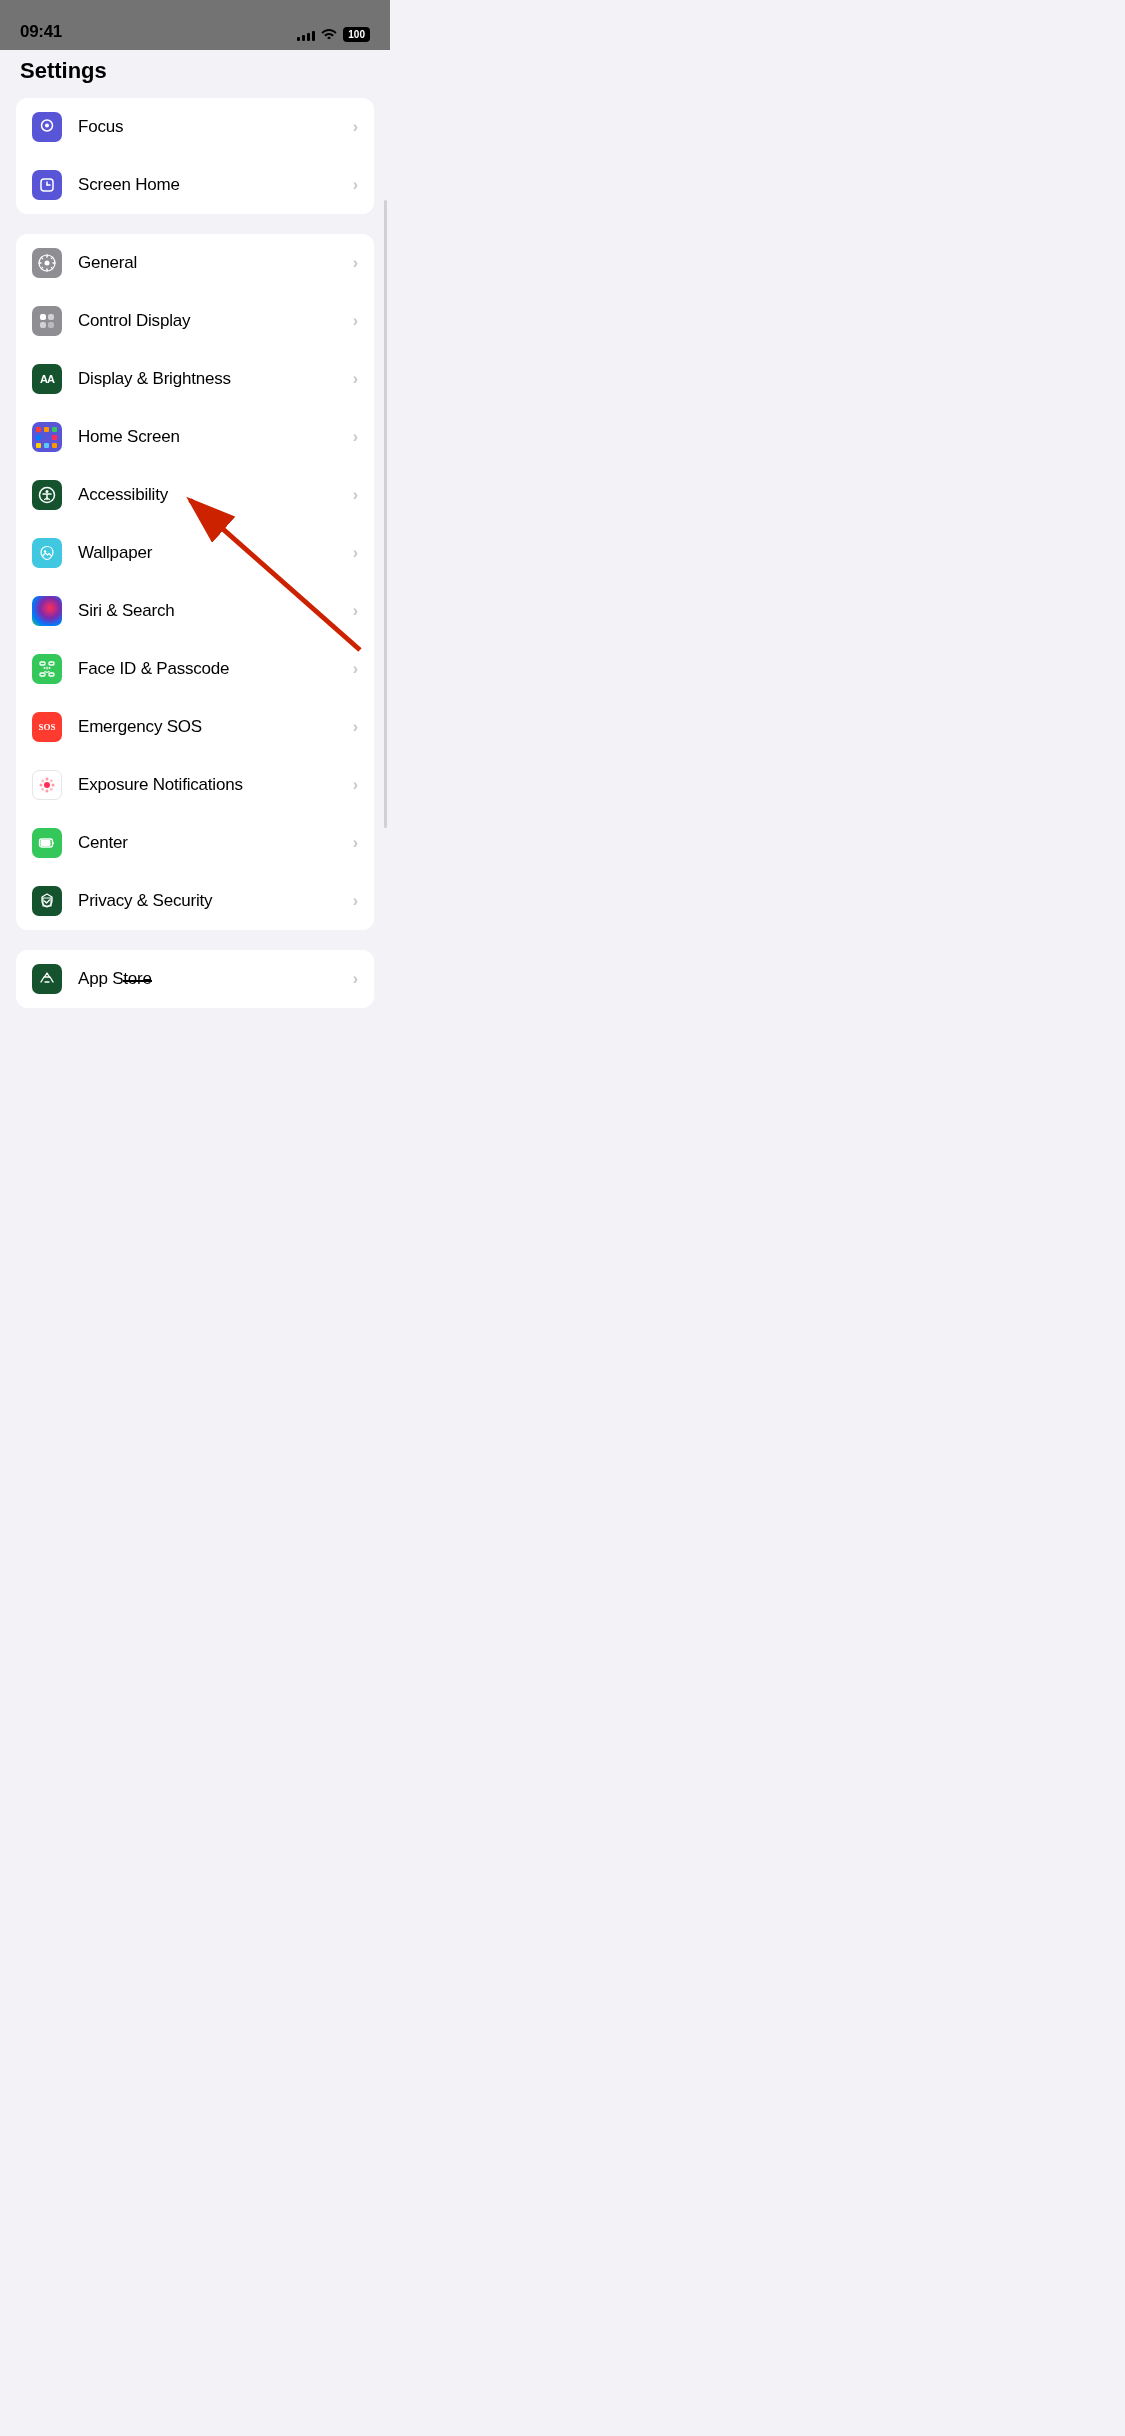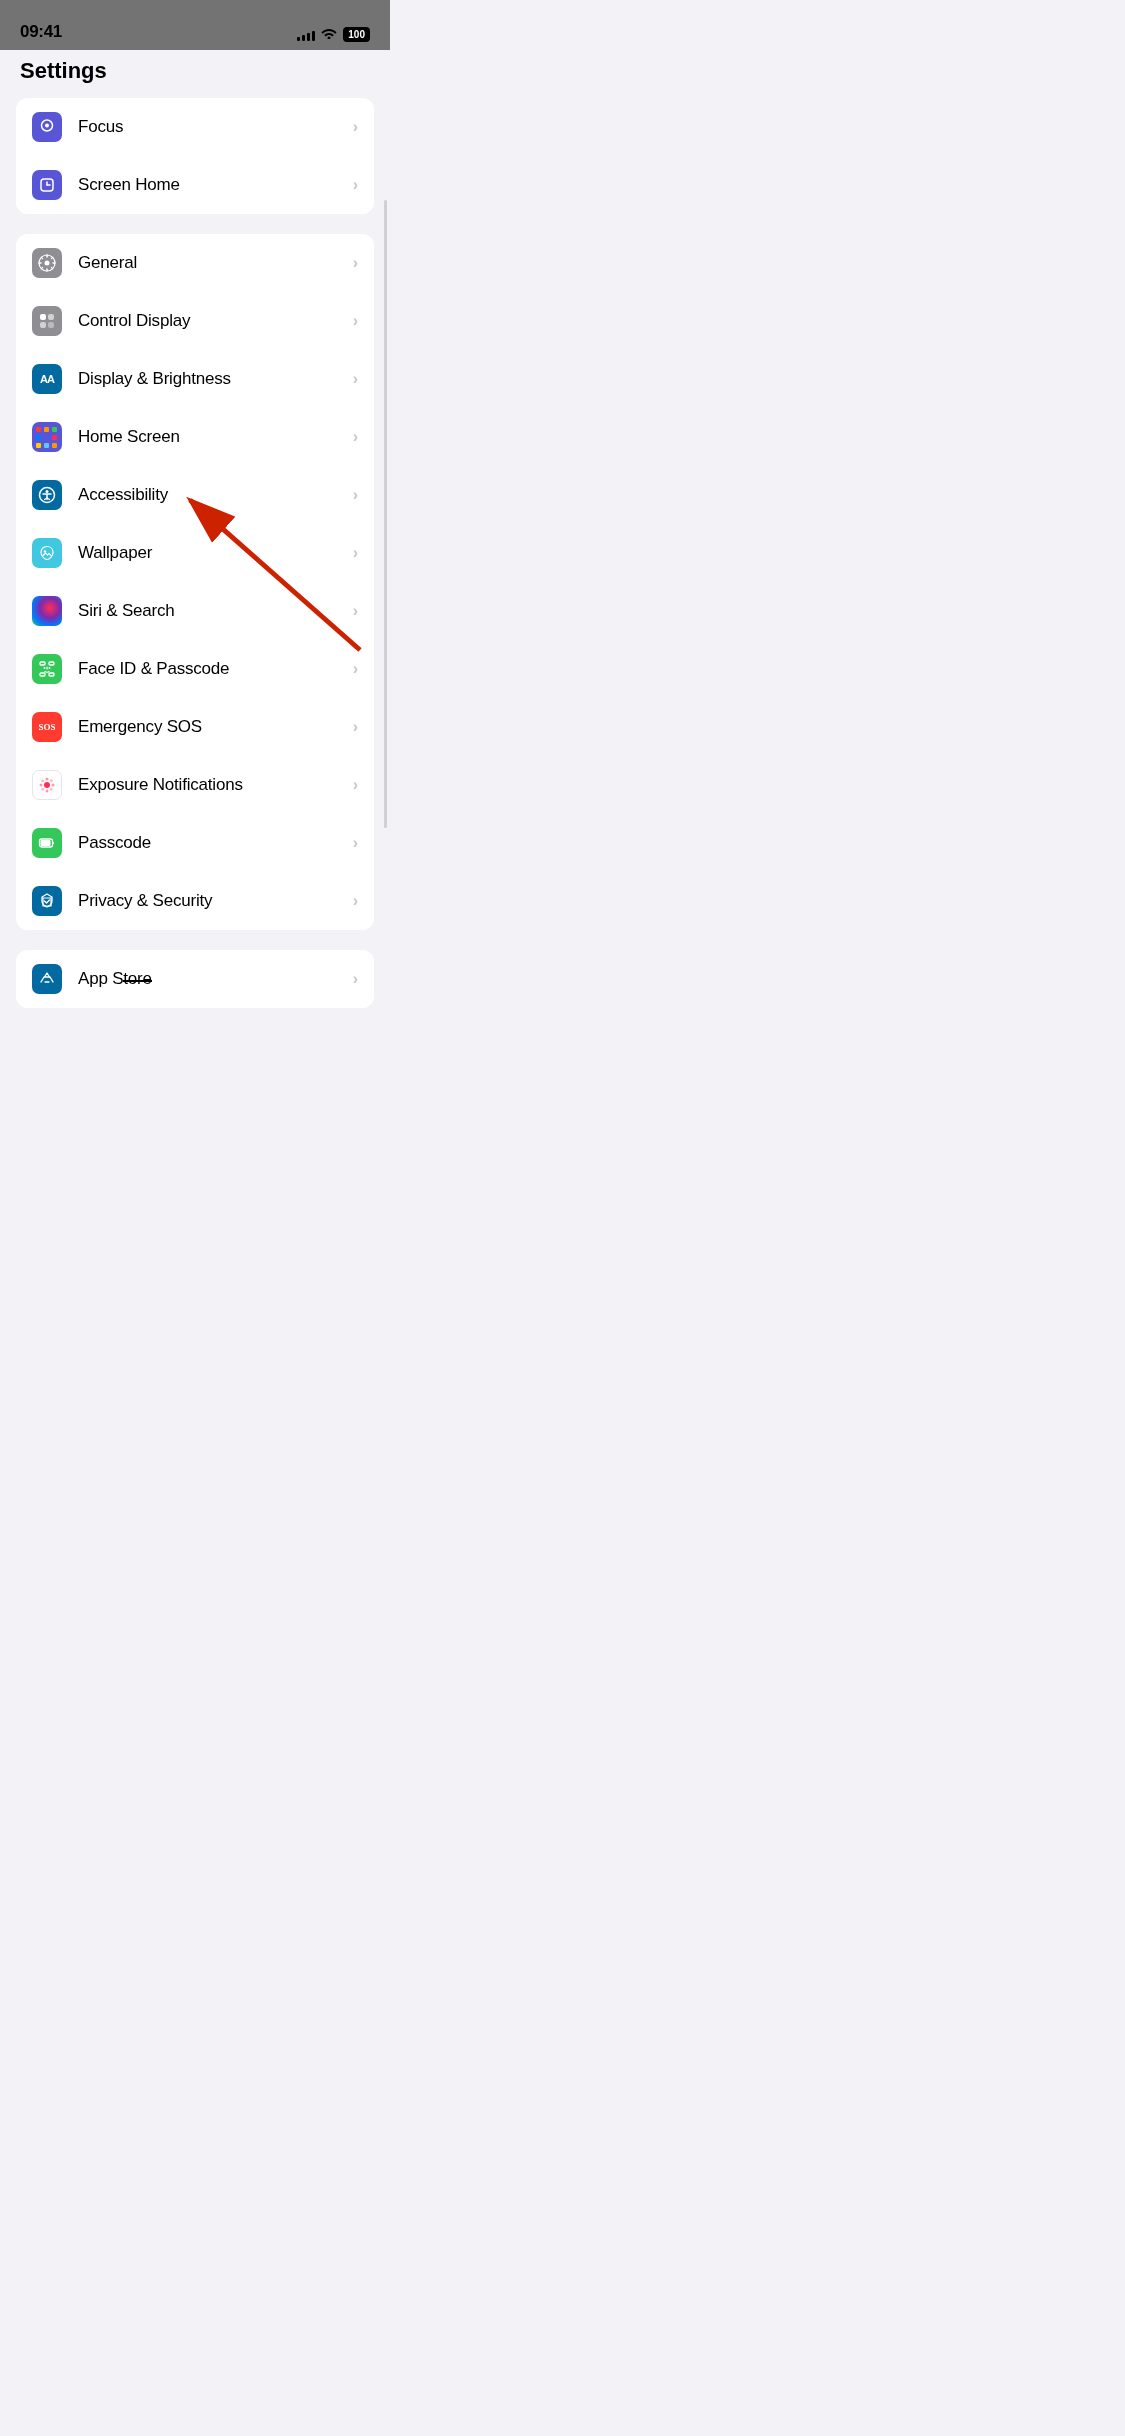--- a/index.html
+++ b/index.html
@@ -125,21 +125,21 @@
     .chevron {
       color: #c7c7cc;
       font-size: 16px;
       font-weight: 600;
       margin-left: 8px;
     }
 
     
     .icon-purple { background: #5856d6; }
     .icon-gray { background: #8e8e93; }
-    .icon-blue { background: #0369a1; }
+    .icon-blue { background: #14532d; }
     .icon-red { background: #ff3b30; font-family: Liberation Serif, serif; }
     .icon-green { background: #34c759; }
 
     
     .scroll-indicator {
       position: absolute;
       right: 3px;
       top: 200px;
       bottom: 200px;
       width: 3px;
@@ -340,21 +340,21 @@
   </div>
 
   <div class="settings-item">
     <div class="item-icon icon-green">
       <svg width="18" height="18" viewBox="0 0 18 18" fill="none">
         <rect x="1.5" y="5" width="13" height="8" rx="2" stroke="white" stroke-width="1.3" fill="none"></rect>
         <rect x="2.5" y="6" width="10" height="6" rx="1" fill="white"></rect>
         <path d="M15 8.5v1" stroke="white" stroke-width="1.5" stroke-linecap="round"></path>
       </svg>
     </div>
-    <span class="item-label">Passcode</span>
+    <span class="item-label">Center</span>
     <span class="chevron">›</span>
   </div>
 
   <div class="settings-item">
     <div class="item-icon icon-blue">
       <svg width="18" height="18" viewBox="0 0 18 18" fill="none">
         <path d="M5 6h8v8H5z" stroke="white" stroke-width="1.2" fill="none" rx="1"></path>
         <path d="M6.5 9l2 2 3-3" stroke="white" stroke-width="1.4" stroke-linecap="round" stroke-linejoin="round"></path>
         <path d="M9 2L4 5v4c0 3 2.5 5 5 6 2.5-1 5-3 5-6V5L9 2z" stroke="white" stroke-width="1.3" fill="none" stroke-linejoin="round"></path>
       </svg>

